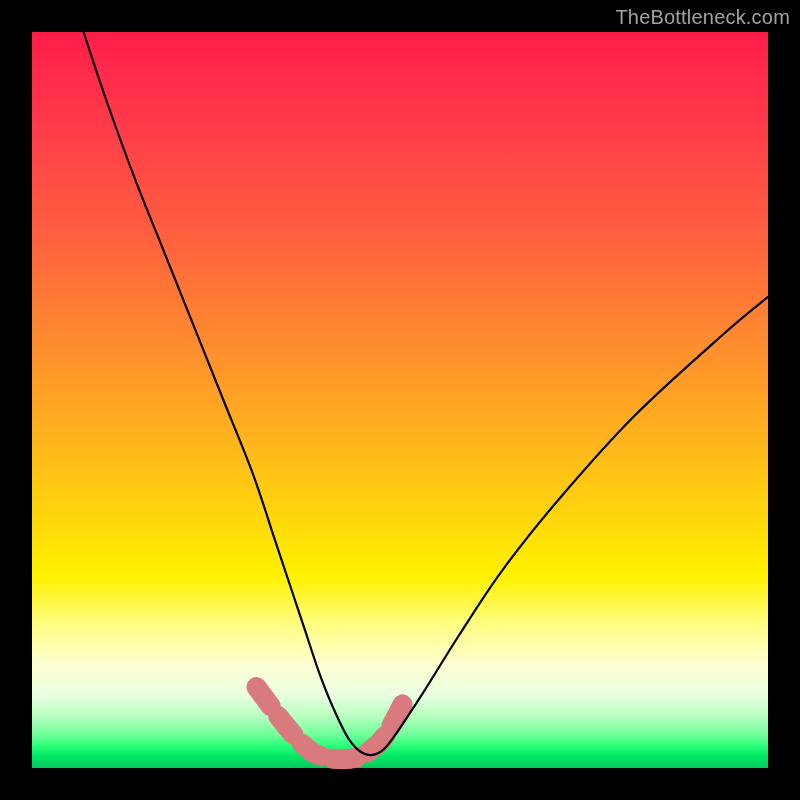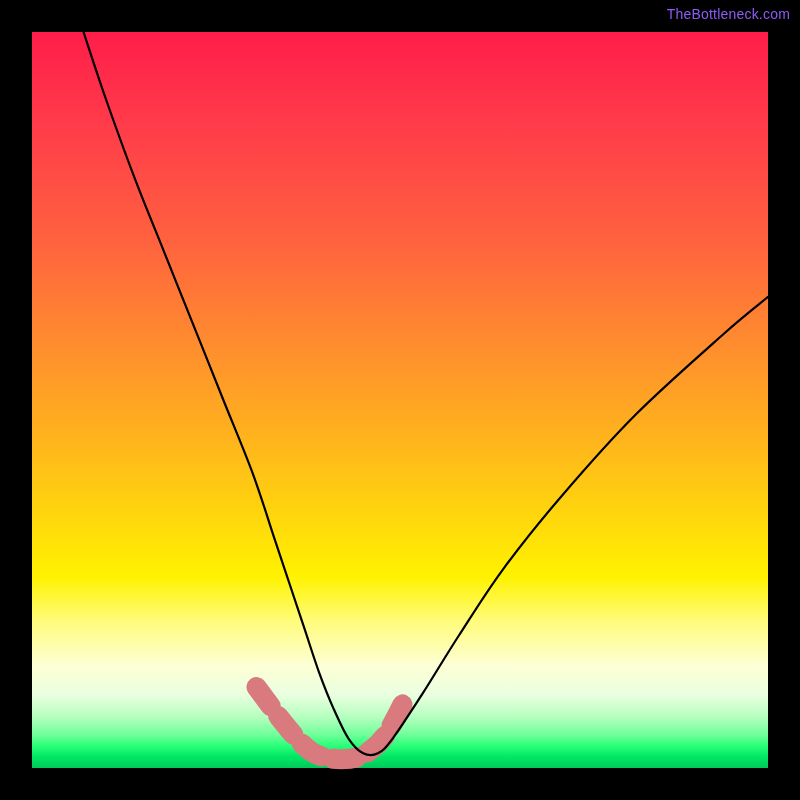--- a/index.html
+++ b/index.html
@@ -48,22 +48,22 @@
     left: 0;
     top: 0;
     width: 736px;
     height: 736px;
     overflow: visible;
   }
   .watermark {
     position: absolute;
     top: 6px;
     right: 10px;
-    color: #8b5cf6;
-    font-size: 14px;
+    color: #a3a3a3;
+    font-size: 20px;
     letter-spacing: 0.2px;
     font-weight: 500;
   }
 </style>
 </head>
 <body>
 
 <div class="stage">
 
   <div class="plot-area">

